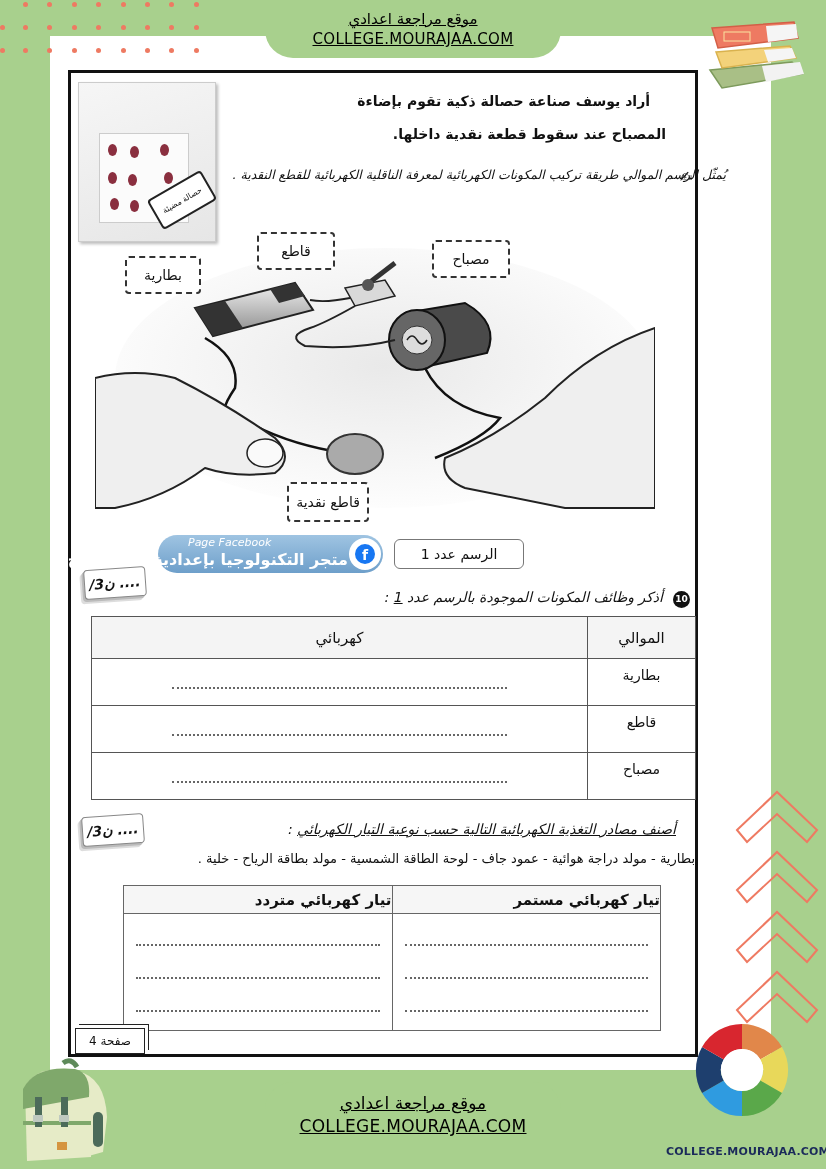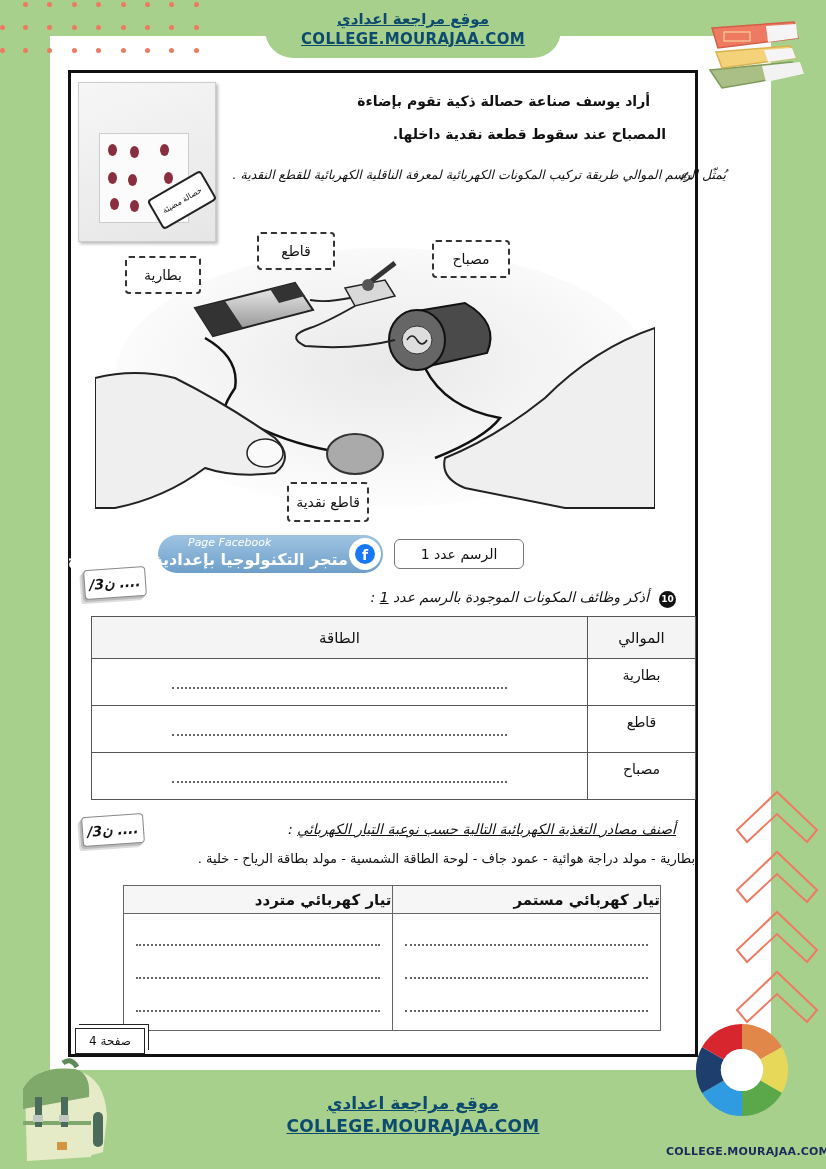--- a/index.html
+++ b/index.html
@@ -16,21 +16,21 @@
   .frame-right { position: absolute; right: 0; top: 0; width: 55px; height: 1169px; background: #a8d08d; }
   .frame-bottom { position: absolute; left: 0; bottom: 0; width: 826px; height: 99px; background: #a8d08d; }
 
   .dots { position: absolute; left: 0; top: 0; width: 200px; height: 55px; }
   .dot { position: absolute; width: 5px; height: 5px; border-radius: 50%; background: #ee7a62; }
 
   .banner {
     position: absolute; left: 265px; width: 296px; height: 56px;
     background: #a8d08d; border-radius: 28px;
     display: flex; flex-direction: column; align-items: center; justify-content: center;
-    color: #0c4a6e; font-weight: bold; text-decoration: underline;
+    color: #000000; font-weight: normal; text-decoration: underline;
   }
   .banner.top { top: 0; border-top-left-radius: 0; border-top-right-radius: 0; height: 58px; }
   .banner.bottom { top: 1082px; height: 66px; border-bottom-left-radius: 0; border-bottom-right-radius: 0; }
   .banner .ar { font-size: 15px; line-height: 20px; direction: rtl; }
   .banner .en { font-size: 15px; line-height: 20px; letter-spacing: 0.3px; }
   .banner.bottom .ar, .banner.bottom .en { font-size: 17px; line-height: 23px; }
 
   
   .sheet {
     position: absolute; left: 68px; top: 70px; width: 630px; height: 987px;
@@ -280,29 +280,29 @@
 <div class="fb-pill">
   <span class="small">Page Facebook</span>
   <span class="big">متجر التكنولوجيا بإعدادية أولاد صالح</span>
   <div class="fb-icon">
       <span>f</span>
     </div>
 </div>
 <div class="fig-label">الرسم عدد 1</div>
 
 <div class="score-box" style="left:84px;top:568px;">/3ن ....</div>
-<div class="q-title" style="right:150px;top:589px;">
+<div class="q-title" style="right:136px;top:589px;">
   <span class="q-num">10</span><span>أذكر وظائف المكونات الموجودة بالرسم عدد</span> <u>1</u><span> :</span>
 </div>
 
 <table class="func">
   <thead>
     <tr>
       <th>الموالي</th>
-      <th>الطاقة</th>
+      <th>كهربائي</th>
     </tr>
   </thead>
   <tbody>
     <tr>
       <td class="comp">بطارية</td>
       <td class="fn">
           <div class="dotline" style="top:28px"></div>
         </td>
     </tr>
     <tr>

